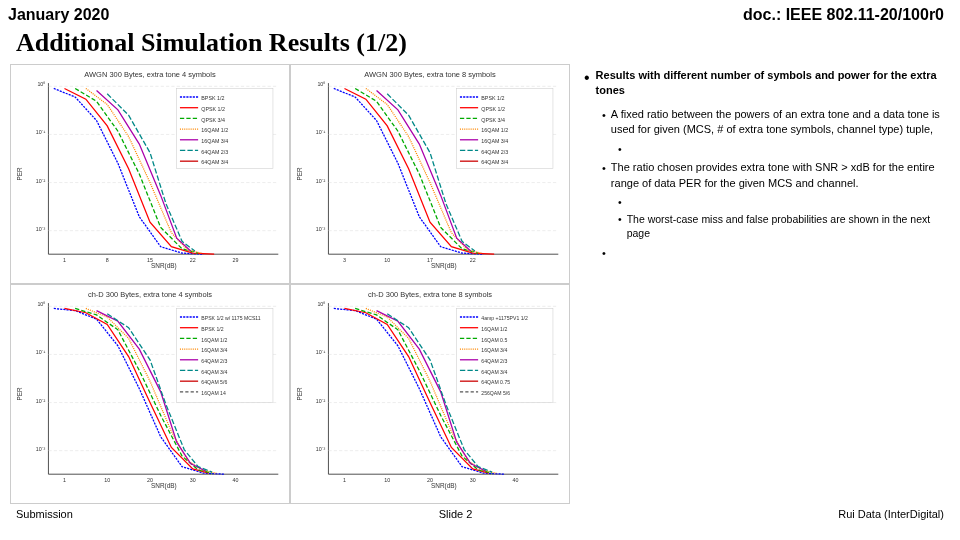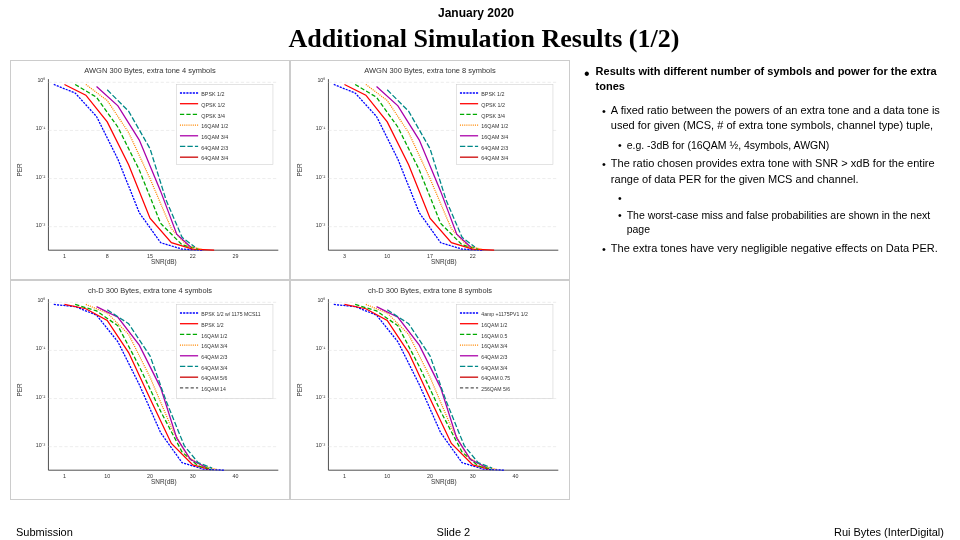--- a/index.html
+++ b/index.html
@@ -6,29 +6,28 @@
     body {
       width: 960px;
       height: 540px;
       background: #fff;
       font-family: Arial, sans-serif;
       overflow: hidden;
       position: relative;
     }
     .header {
       display: flex;
-      justify-content: center;
+      justify-content: space-between;
       align-items: center;
       padding: 6px 16px 2px 8px;
-      font-size: 12px;
+      font-size: 16px;
       font-weight: bold;
     }
     .title-section {
-      text-align: center;
-      padding: 2px 0 6px 8px;
+      padding: 2px 0 6px 16px;
     }
     .main-title {
       font-size: 26px;
       font-weight: bold;
       font-family: 'Times New Roman', serif;
     }
     .content-area {
       display: flex;
       flex-direction: row;
       padding: 0 10px;
@@ -106,30 +105,31 @@
       margin-right: 5px;
       flex-shrink: 0;
     }
     .footer {
       display: flex;
       justify-content: space-between;
       align-items: center;
       padding: 2px 16px;
       font-size: 11px;
       position: absolute;
-      bottom: 0;
+      bottom: 18px;
       left: 0;
       right: 0;
     }
   </style>
 </head>
 <body>
 
 <div class="header">
   <span>January 2020</span>
+  <span>doc.: IEEE 802.11-20/100r0</span>
 </div>
 
 <div class="title-section">
   <span class="main-title">Additional Simulation Results (1/2)</span>
 </div>
 
 <div class="content-area">
 
   <div class="charts-area">
 
@@ -330,43 +330,41 @@
 
     <div class="sub-bullets">
 
       <div class="sub-bullet">
         <span class="sub-dot">•</span>
         <span>A fixed ratio between the powers of an extra tone and a data tone is used for given (MCS, # of extra tone symbols, channel type) tuple,</span>
       </div>
       <div class="sub-sub-bullets">
         <div class="sub-sub-bullet">
           <span class="sub-sub-dot">•</span>
-          <span>e.g. -3dB for (16QAM ½, 4symbols, AWGN)</span>
         </div>
       </div>
 
       <div class="sub-bullet">
         <span class="sub-dot">•</span>
         <span>The ratio chosen provides extra tone with SNR &gt; xdB for the entire range of data PER for the given MCS and channel.</span>
       </div>
       <div class="sub-sub-bullets">
         <div class="sub-sub-bullet">
           <span class="sub-sub-dot">•</span>
         </div>
         <div class="sub-sub-bullet">
           <span class="sub-sub-dot">•</span>
           <span>The worst-case miss and false probabilities are shown in the next page</span>
         </div>
       </div>
 
       <div class="sub-bullet">
         <span class="sub-dot">•</span>
-        <span>The extra tones have very negligible negative effects on Data PER.</span>
       </div>
     </div>
   </div>
 </div>
 
 <div class="footer">
   <span>Submission</span>
   <span>Slide 2</span>
-  <span>Rui Bytes (InterDigital)</span>
+  <span>Rui Data (InterDigital)</span>
 </div>
 
 </body></html>

